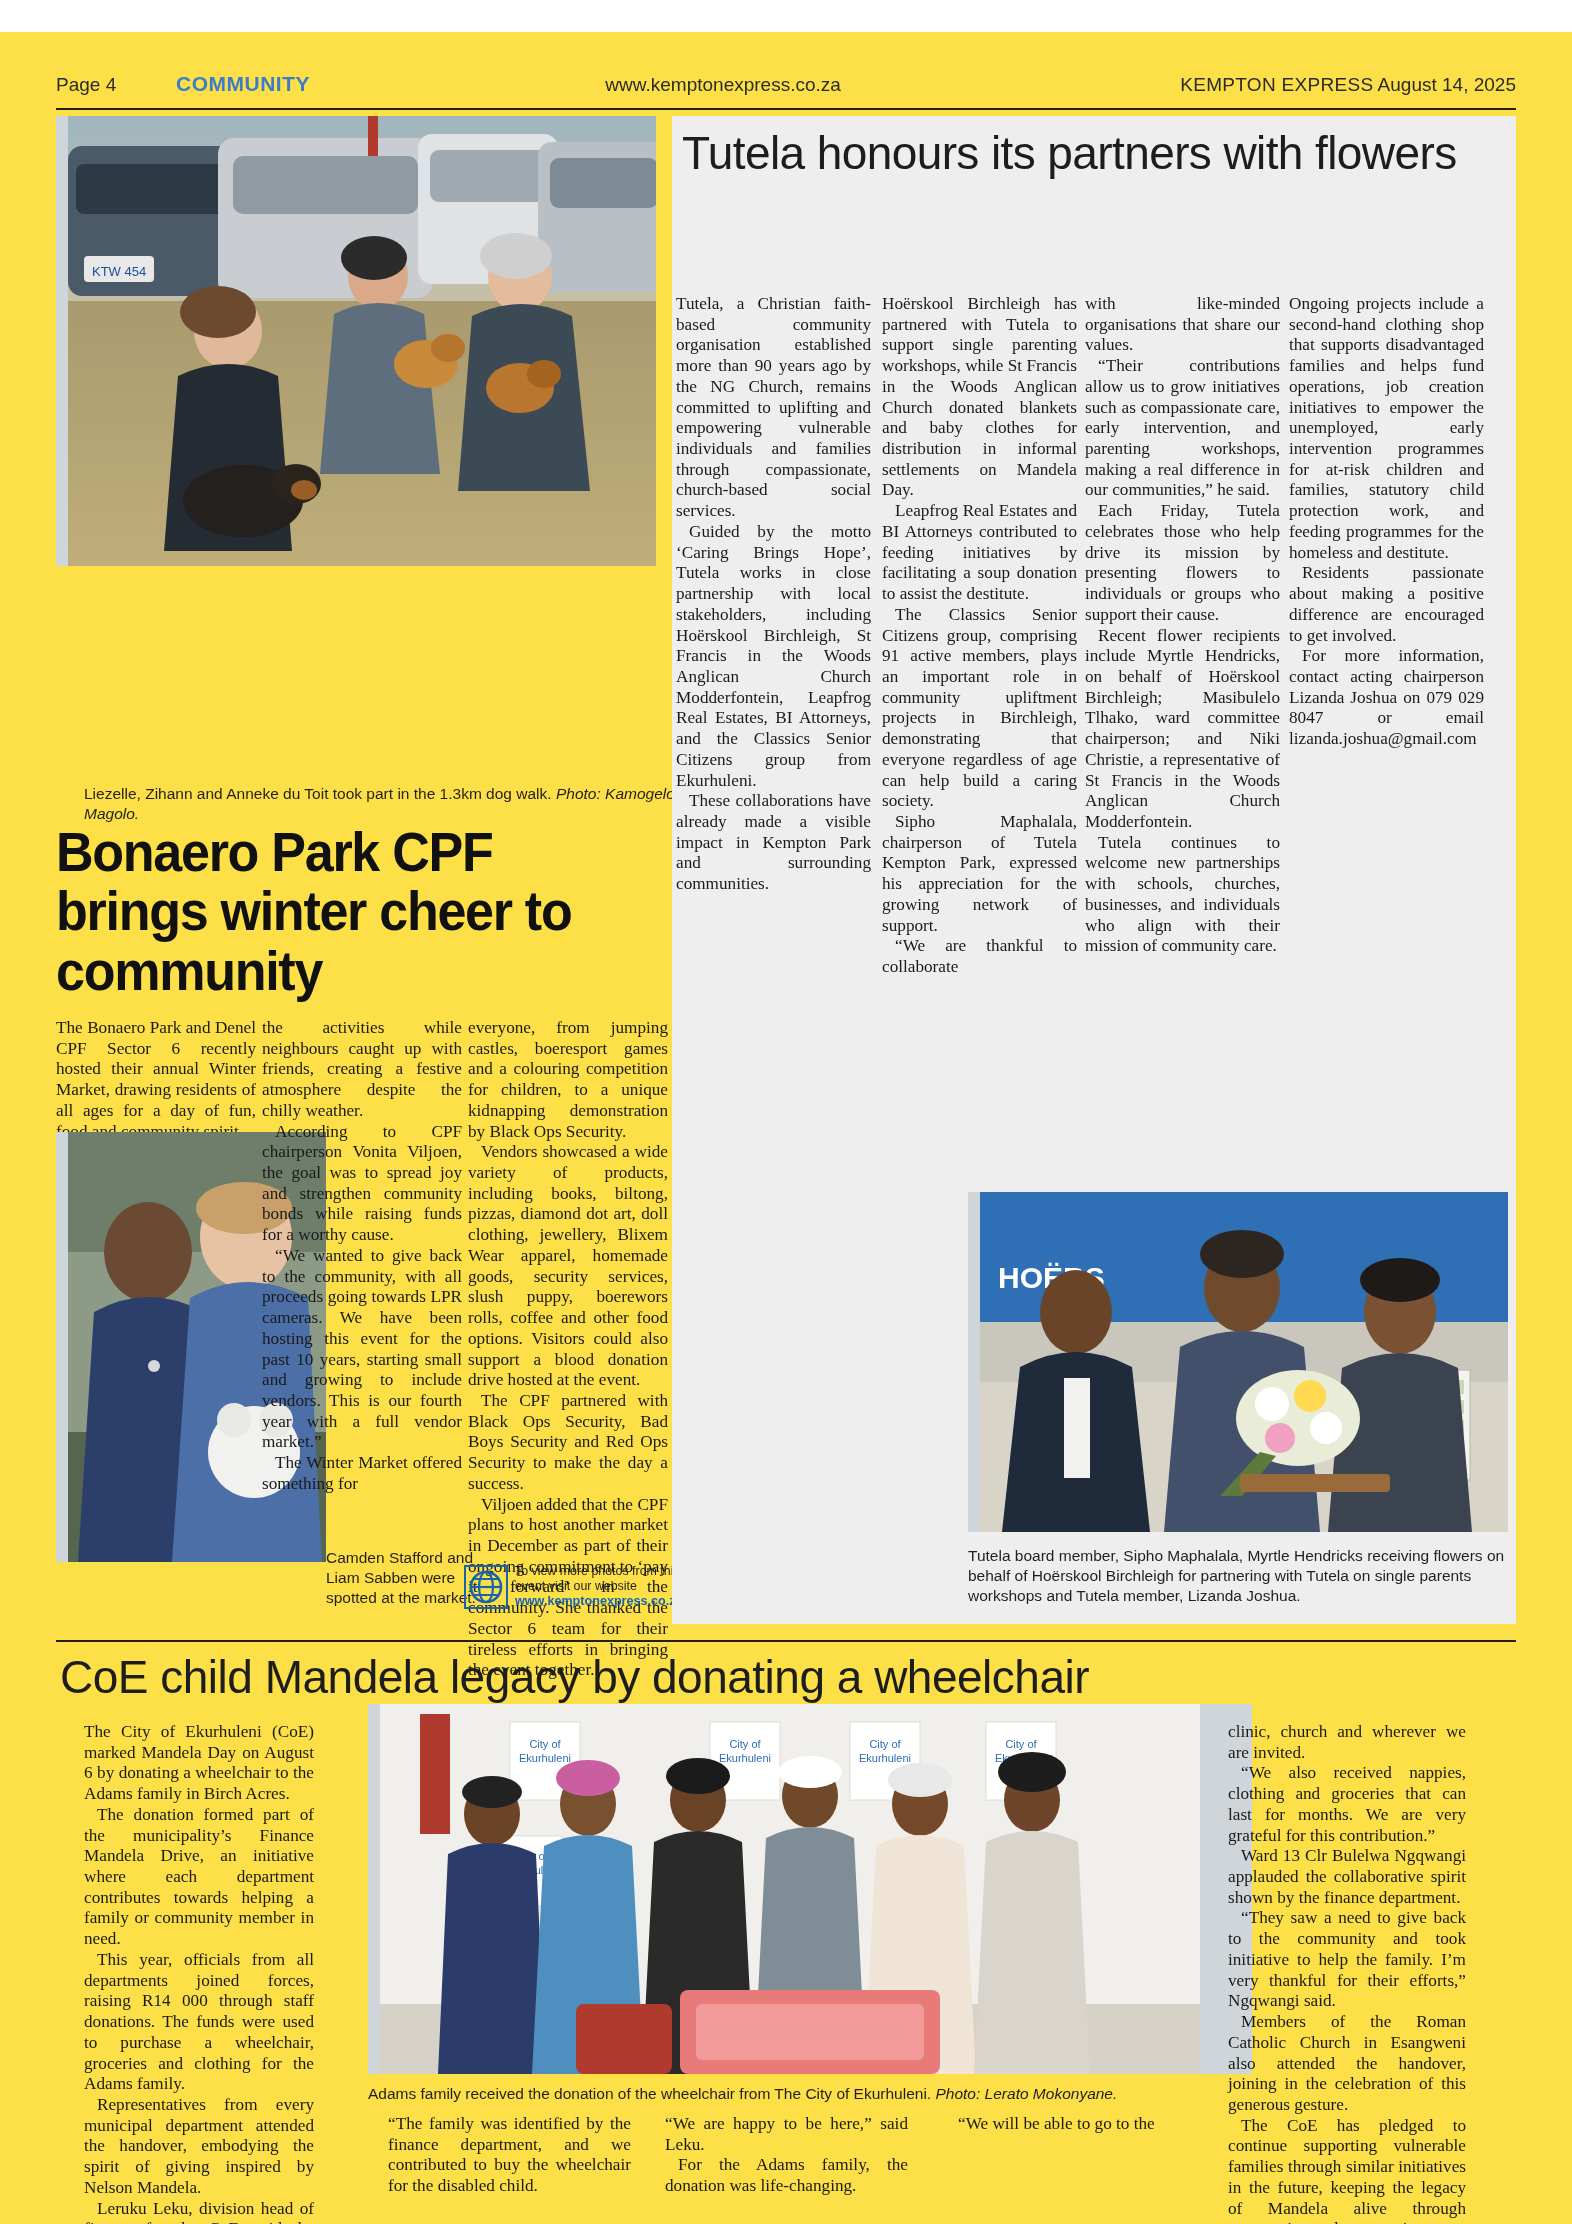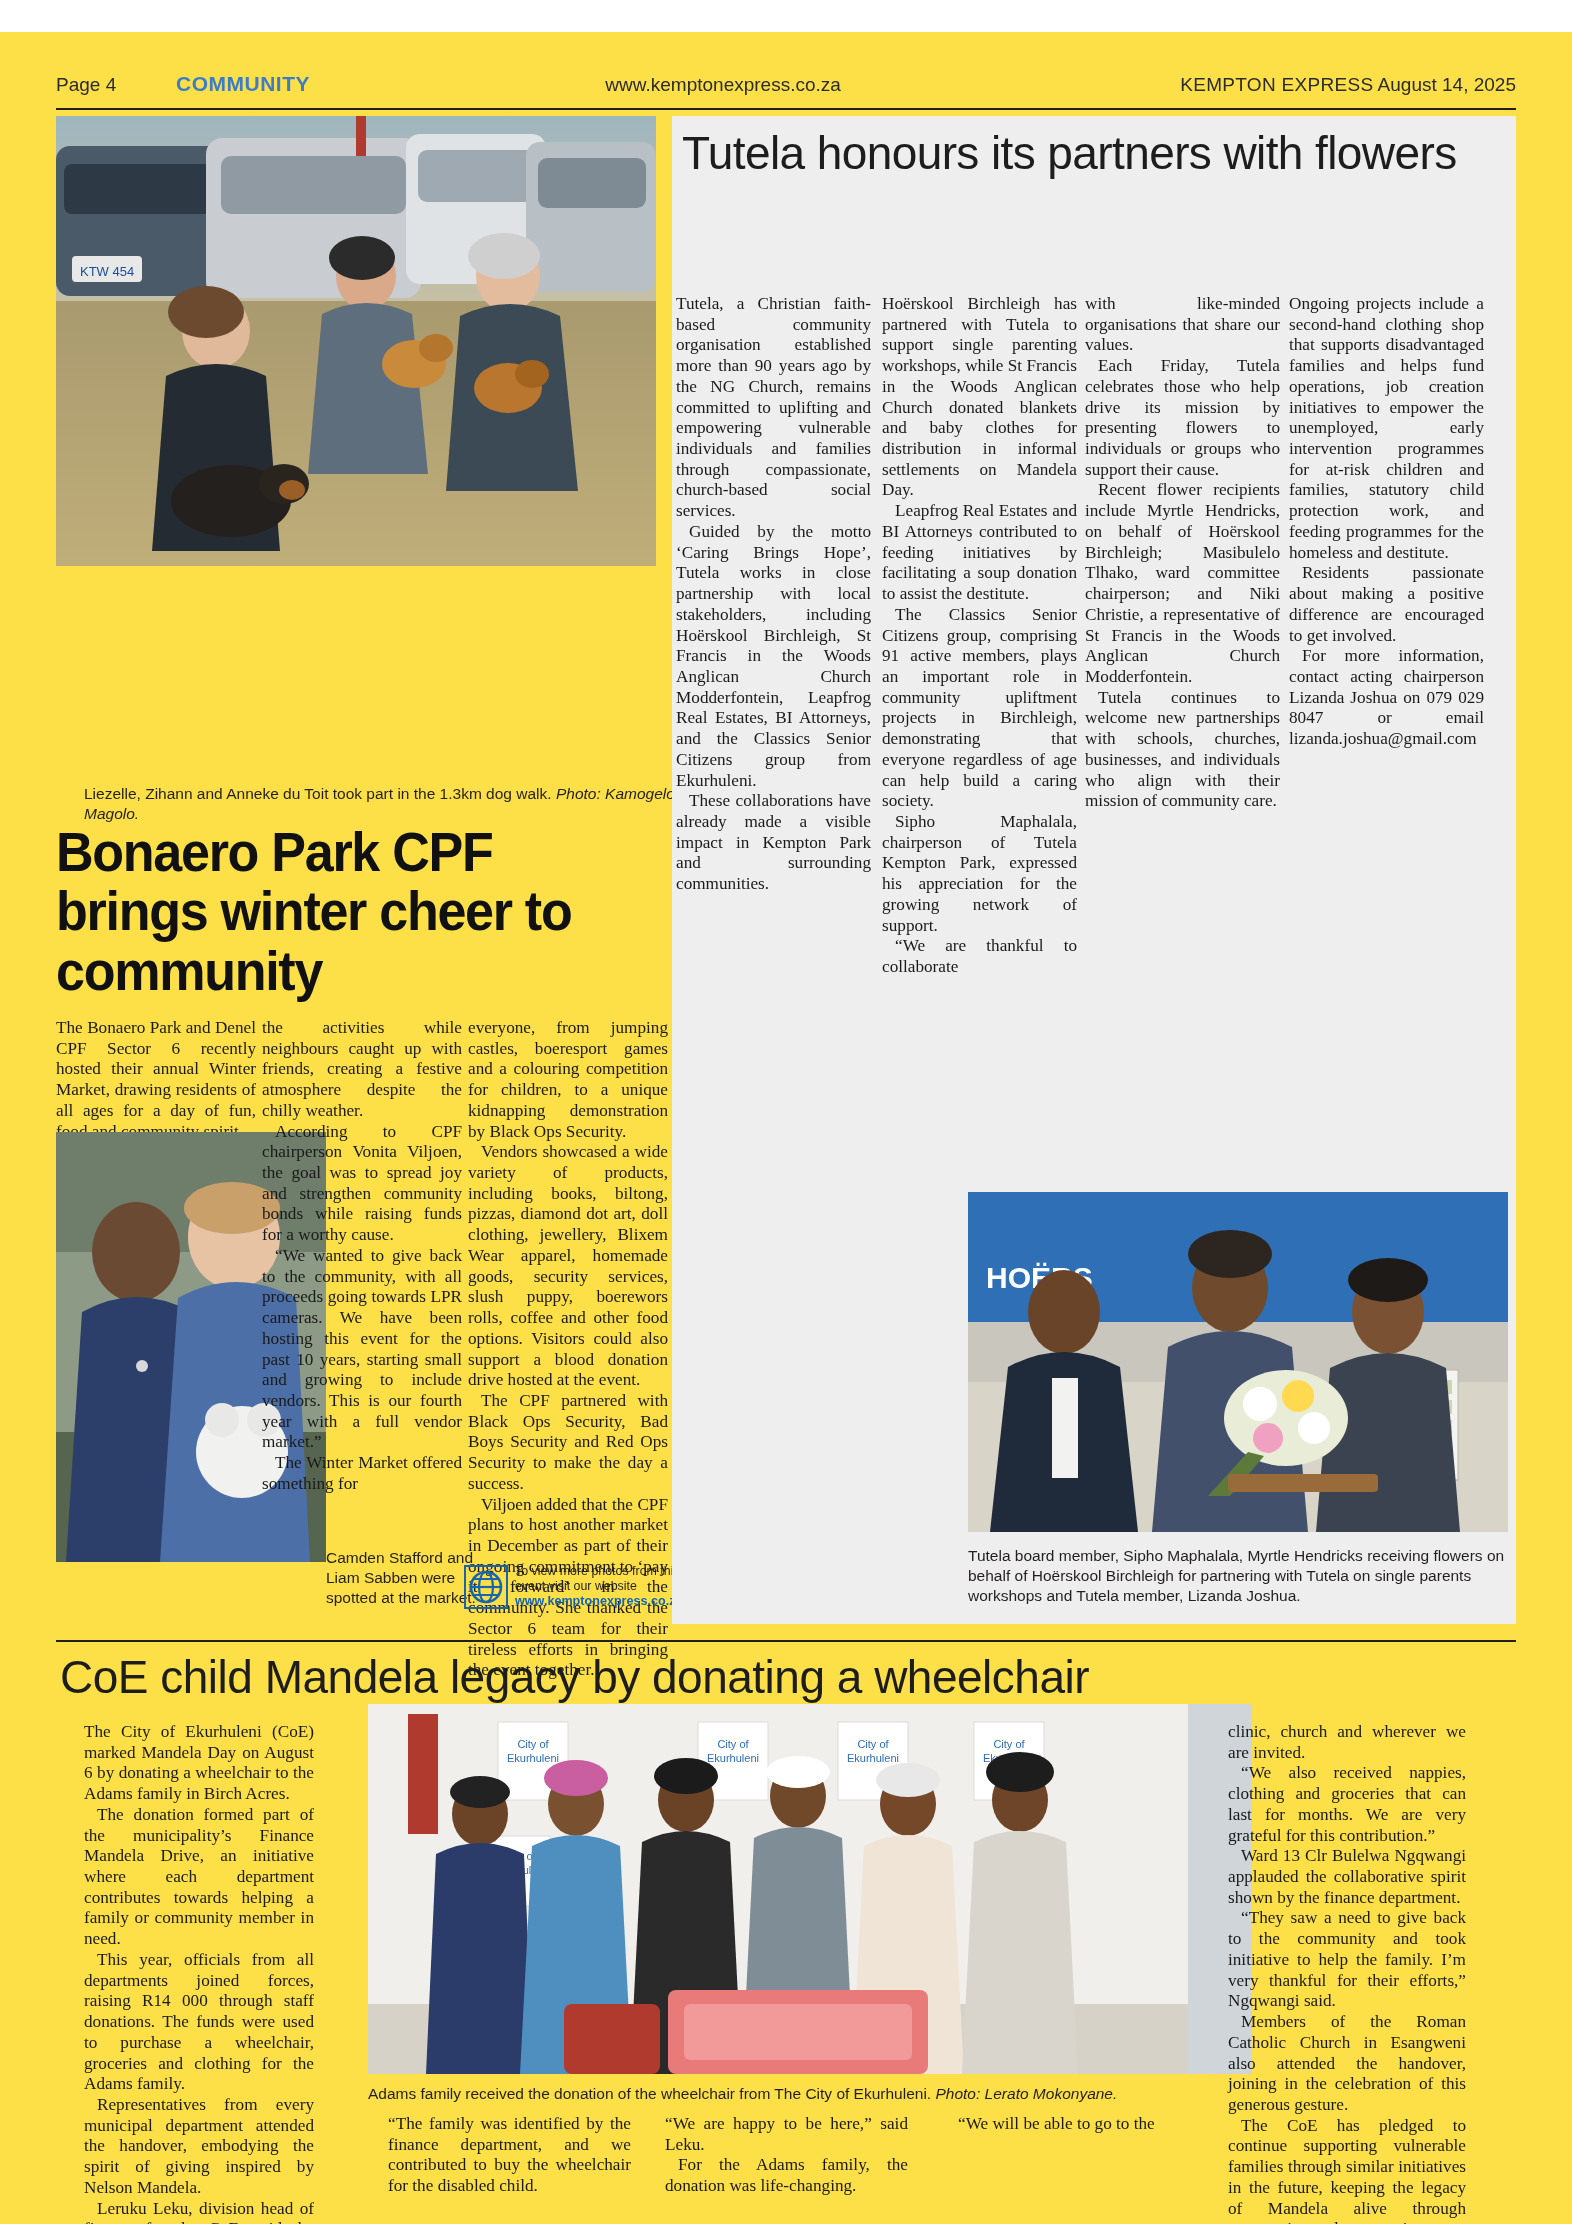--- a/index.html
+++ b/index.html
@@ -19,21 +19,21 @@
   }
   .mh-page { font-size: 19px; color: #2b2b2b; width: 120px; }
   .mh-section { font-size: 21px; font-weight: bold; color: #3d7cc9; letter-spacing: .5px; width: 230px;}
   .mh-url { font-size: 19px; color: #2b2b2b; flex: 1; text-align: center; padding-right: 140px;}
   .mh-right { font-size: 19px; color: #2b2b2b; text-align: right; white-space: nowrap;}
   .mh-right .mh-title { font-weight: normal; letter-spacing: .3px;}
   .rule-top { position: absolute; left: 56px; top: 76px; width: 1460px; height: 2px; background: #231f20; }
 
   
   .photo {
-    background: #cfd5d8; position: absolute; overflow: hidden;
+    background: #cfd5d8; position: absolute; overflow: hidden; padding-left: 12px;
   }
   .ph1 { left: 56px; top: 84px; width: 600px; height: 450px; }
 
   .ph-caption {
     position: absolute; font-family: "Liberation Sans", sans-serif;
     font-size: 15.5px; color: #231f20; line-height: 1.28;
   }
   .ph-caption i { font-style: italic; }
   .cap1 { left: 84px; top: 752px; width: 600px; }
 
@@ -268,20 +268,21 @@
   </div>
   <div class="tc tc2">
     <p class="first">Hoërskool Birchleigh has partnered with Tutela to support single parenting workshops, while St Francis in the Woods Anglican Church donated blankets and baby clothes for distribution in informal settlements on Mandela Day.</p>
     <p>Leapfrog Real Estates and BI Attorneys contributed to feeding initiatives by facilitating a soup donation to assist the destitute.</p>
     <p>The Classics Senior Citizens group, comprising 91 active members, plays an important role in community upliftment projects in Birchleigh, demonstrating that everyone regardless of age can help build a caring society.</p>
     <p>Sipho Maphalala, chairperson of Tutela Kempton Park, expressed his appreciation for the growing network of support.</p>
     <p>“We are thankful to collaborate</p>
   </div>
   <div class="tc tc3">
     <p class="first">with like-minded organisations that share our values.</p>
+    <p>“Their contributions allow us to grow initiatives such as compassionate care, early intervention, and parenting workshops, making a real difference in our communities,” he said.</p>
     <p>Each Friday, Tutela celebrates those who help drive its mission by presenting flowers to individuals or groups who support their cause.</p>
     <p>Recent flower recipients include Myrtle Hendricks, on behalf of Hoërskool Birchleigh; Masibulelo Tlhako, ward committee chairperson; and Niki Christie, a representative of St Francis in the Woods Anglican Church Modderfontein.</p>
     <p>Tutela continues to welcome new partnerships with schools, churches, businesses, and individuals who align with their mission of community care.</p>
   </div>
   <div class="tc tc4">
     <p class="first">Ongoing projects include a second-hand clothing shop that supports disadvantaged families and helps fund operations, job creation initiatives to empower the unemployed, early intervention programmes for at-risk children and families, statutory child protection work, and feeding programmes for the homeless and destitute.</p>
     <p>Residents passionate about making a positive difference are encouraged to get involved.</p>
     <p>For more information, contact acting chairperson Lizanda Joshua on 079 029 8047 or email lizanda.joshua@gmail.com</p>
   </div>
 

